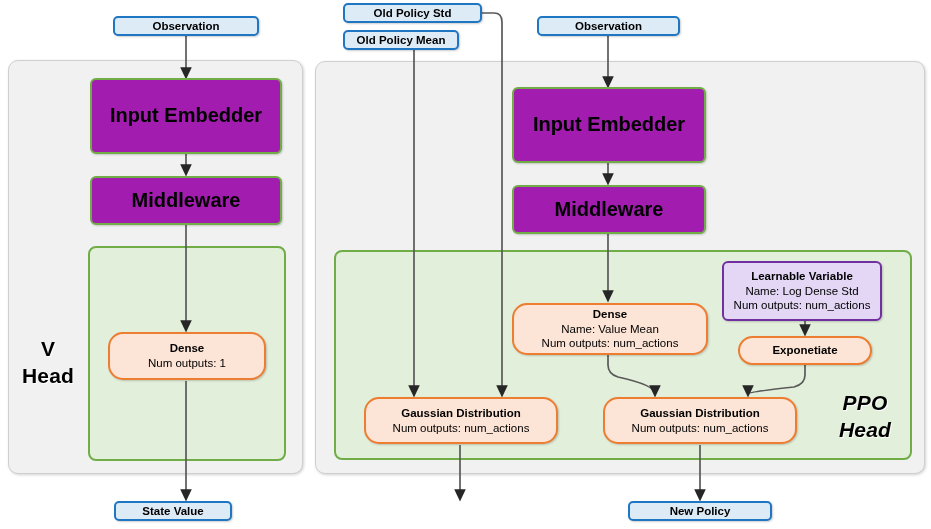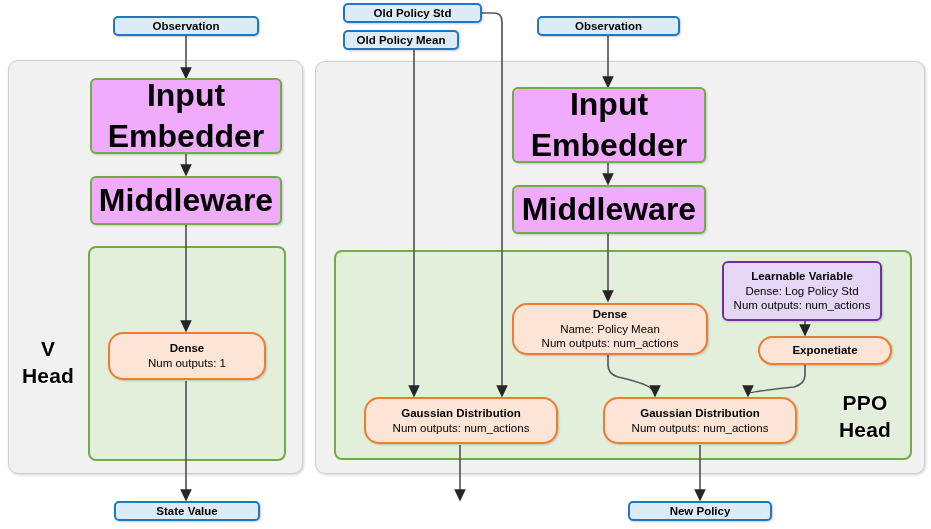--- a/index.html
+++ b/index.html
@@ -17,22 +17,22 @@
     position:absolute;font-weight:bold;font-size:21px;color:#000;text-align:center;
     line-height:1.18;letter-spacing:.2px;
     text-shadow:1px 1px 0 rgba(255,255,255,.9);
   }
 
   .node{
     position:absolute;box-sizing:border-box;display:flex;flex-direction:column;
     align-items:center;justify-content:center;text-align:center;
   }
   .n-green{
-    background:#f0abfc;border:2px solid #70ad47;border-radius:6px;
-    font-weight:bold;font-size:32px;color:#000;
+    background:#a21caf;border:2px solid #70ad47;border-radius:6px;
+    font-weight:bold;font-size:20px;color:#000;
     box-shadow:1px 1px 2px rgba(0,0,0,.18);
   }
   .n-orange{
     background:#fce4d6;border:2px solid #ed7d31;border-radius:15px;
     font-size:11.5px;color:#000;box-shadow:1px 1px 2px rgba(0,0,0,.18);
   }
   .n-purple{
     background:#e4d7f5;border:2px solid #7030a0;border-radius:6px;
     font-size:11.5px;color:#000;box-shadow:1px 1px 2px rgba(0,0,0,.18);
   }
@@ -103,21 +103,21 @@
   <div class="node n-orange" style="left:108px;top:332px;width:158px;height:48px;">
     <span class="ln ttl">Dense</span>
     <span class="ln">Num outputs: 1</span>
   </div>
 
   <div class="head-label" style="left:14px;top:336px;width:68px;">
     <span class="ln">V</span>
     <span class="ln">Head</span>
   </div>
 
-  <div class="node n-blue" style="left:114px;top:501px;width:146px;height:20px;">
+  <div class="node n-blue" style="left:114px;top:501px;width:118px;height:20px;">
     <span class="ln">State Value</span>
   </div>
 
   <div class="node n-blue" style="left:343px;top:3px;width:139px;height:20px;">
     <span class="ln">Old Policy Std</span>
   </div>
 
   <div class="node n-blue" style="left:343px;top:30px;width:116px;height:20px;">
     <span class="ln">Old Policy Mean</span>
   </div>
@@ -129,45 +129,45 @@
   <div class="node n-green" style="left:512px;top:87px;width:194px;height:76px;">
     <span class="ln">Input Embedder</span>
   </div>
 
   <div class="node n-green" style="left:512px;top:185px;width:194px;height:49px;">
     <span class="ln">Middleware</span>
   </div>
 
   <div class="node n-orange" style="left:512px;top:303px;width:196px;height:52px;">
     <span class="ln ttl">Dense</span>
-    <span class="ln">Name: Policy Mean</span>
+    <span class="ln">Name: Value Mean</span>
     <span class="ln">Num outputs: num_actions</span>
   </div>
 
   <div class="node n-purple" style="left:722px;top:261px;width:160px;height:60px;">
     <span class="ln ttl">Learnable Variable</span>
-    <span class="ln">Dense: Log Policy Std</span>
+    <span class="ln">Name: Log Dense Std</span>
     <span class="ln">Num outputs: num_actions</span>
   </div>
 
-  <div class="node n-orange" style="left:738px;top:336px;width:134px;height:29px;margin-left:20px;">
+  <div class="node n-orange" style="left:738px;top:336px;width:134px;height:29px;">
     <span class="ln ttl">Exponetiate</span>
   </div>
 
   <div class="node n-orange" style="left:364px;top:397px;width:194px;height:47px;">
     <span class="ln ttl">Gaussian Distribution</span>
     <span class="ln">Num outputs: num_actions</span>
   </div>
 
   <div class="node n-orange" style="left:603px;top:397px;width:194px;height:47px;">
     <span class="ln ttl">Gaussian Distribution</span>
     <span class="ln">Num outputs: num_actions</span>
   </div>
 
-  <div class="head-label" style="left:820px;top:390px;width:90px;">
+  <div class="head-label" style="left:820px;top:390px;width:90px;font-style:italic;">
     <span class="ln">PPO</span>
     <span class="ln">Head</span>
   </div>
 
   <div class="node n-blue" style="left:388px;top:501px;width:144px;height:20px;margin-top:40px;">
     <span class="ln">Old Policy</span>
   </div>
 
   <div class="node n-blue" style="left:628px;top:501px;width:144px;height:20px;text-align:center;">
     <span class="ln">New Policy</span>

